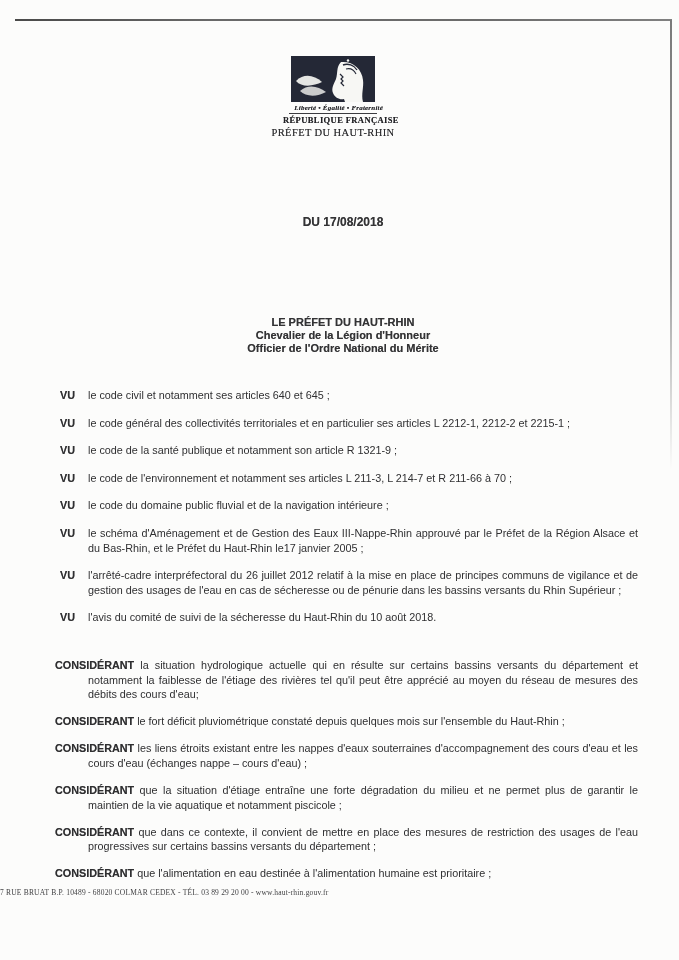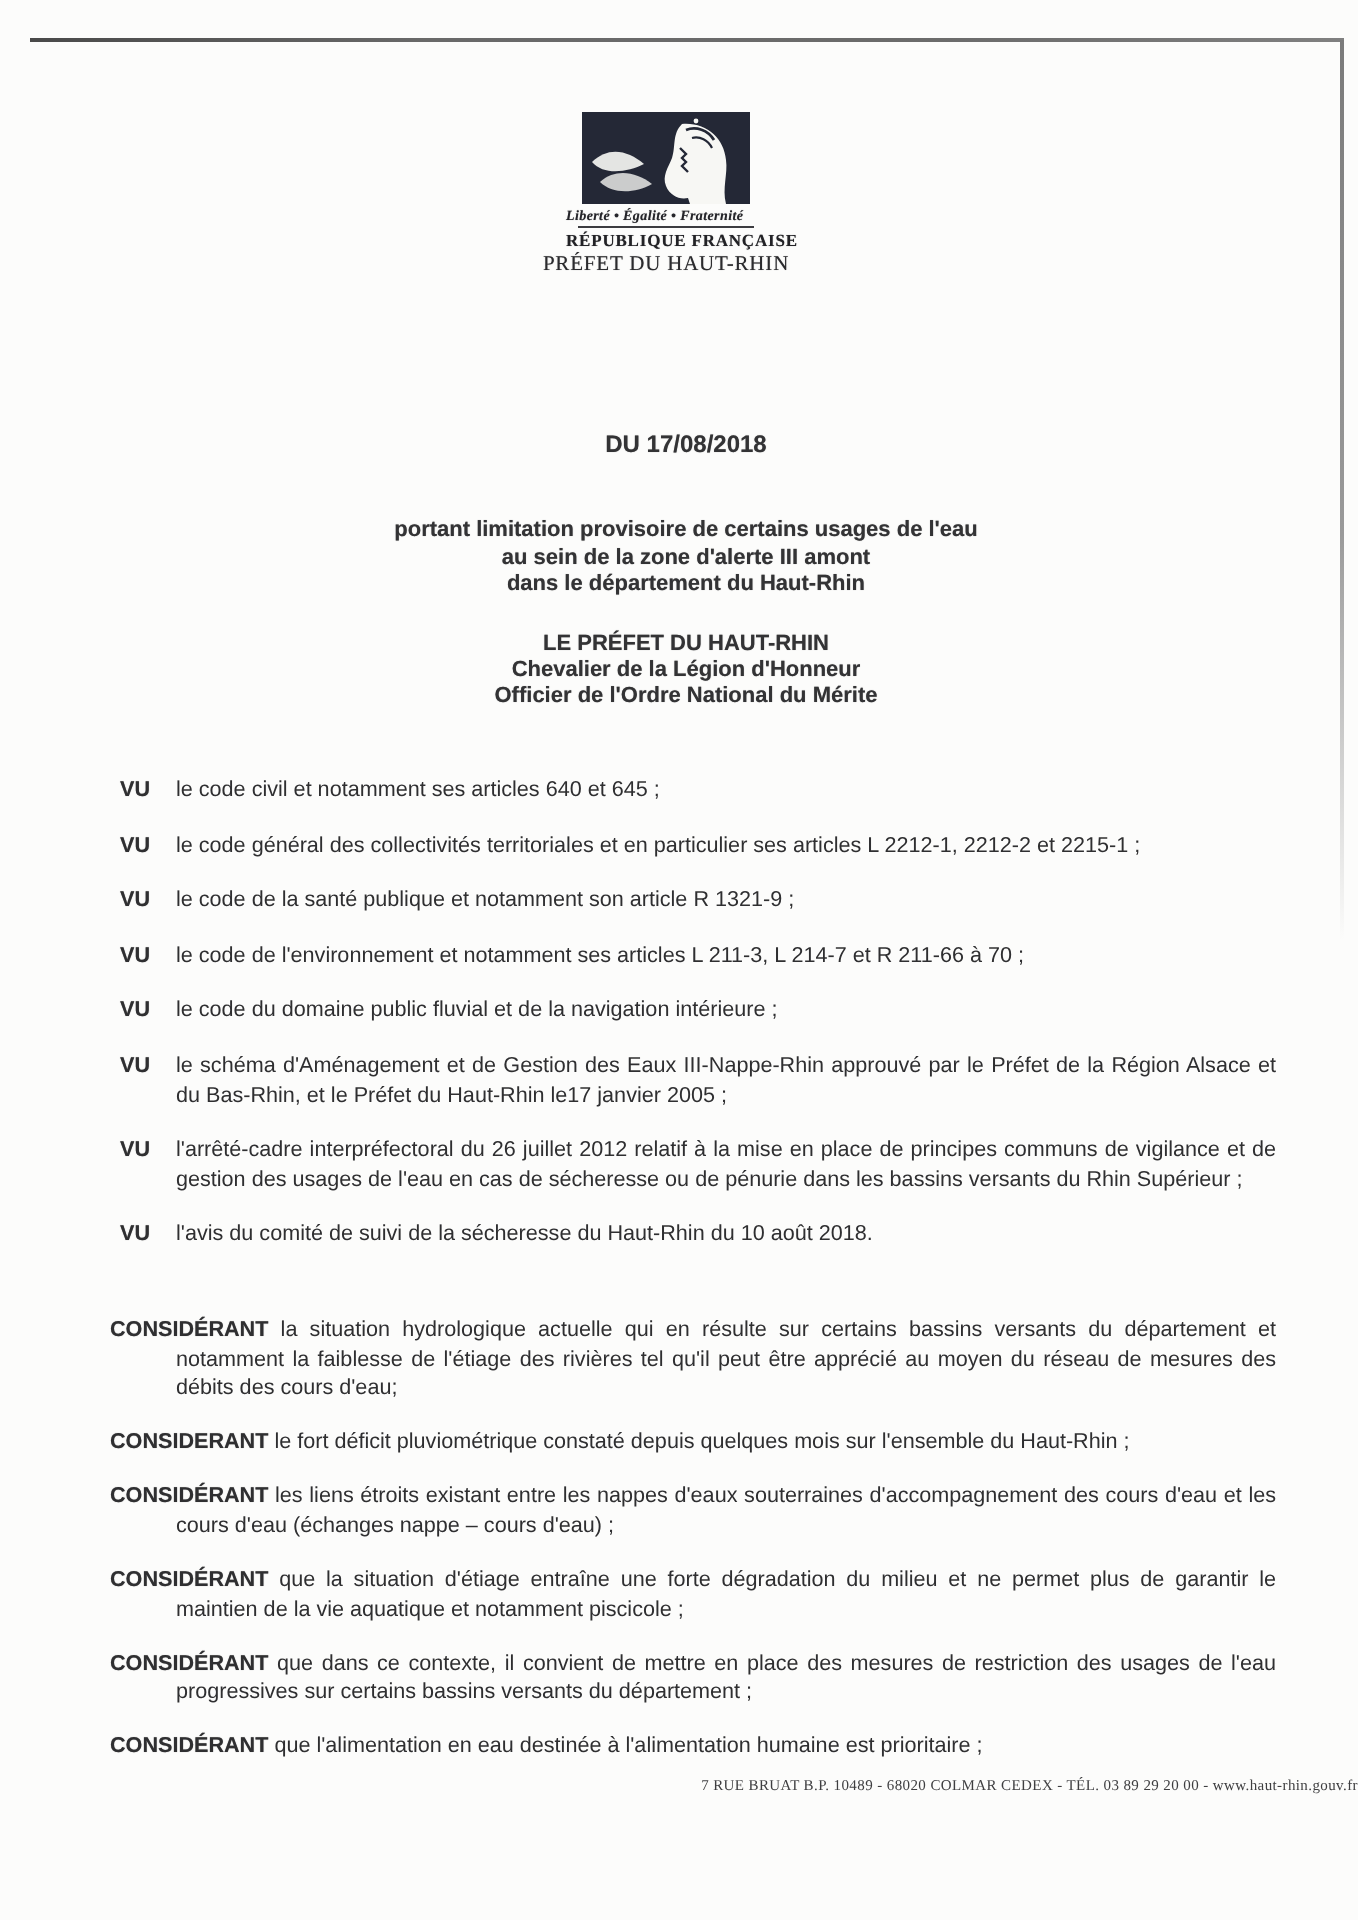--- a/index.html
+++ b/index.html
@@ -16,21 +16,21 @@
   .scan-top-line{
     position:absolute;left:15px;top:19px;width:657px;height:2px;
     background:linear-gradient(to right,#2a2a2a,#4f4f4f 30%,#525252 70%,#6a6a6a);
     opacity:.85;
   }
   .scan-right-line{
     position:absolute;left:670px;top:20px;width:2px;height:450px;
     background:linear-gradient(to bottom,#7a7a7a,#9a9a9a 55%,rgba(160,160,160,0));
   }
   
-  .logo-block{position:absolute;left:283px;top:56px;width:100px;text-align:left;}
+  .logo-block{position:absolute;left:283px;top:56px;width:100px;text-align:right;}
   .logo-art{width:84px;height:46px;display:block;margin:0 auto;}
   .logo-motto{
     font-family:"Liberation Serif", serif;font-style:italic;font-weight:bold;
     font-size:7px;letter-spacing:.2px;margin-top:2px;white-space:nowrap;color:#25252a;
   }
   .logo-divider{width:88px;height:1px;background:#3c3c40;margin:1px auto 1px;}
   .logo-republic{
     font-family:"Liberation Serif", serif;font-weight:bold;
     font-size:8.5px;letter-spacing:.4px;white-space:nowrap;color:#222226;
   }
@@ -52,21 +52,21 @@
   .vu-text{flex:1;text-align:justify;}
   
   .cons-section{position:absolute;left:55px;top:658px;width:583px;}
   .cons{
     margin:0 0 12.5px 0;padding-left:33px;text-indent:-33px;
     font-size:10.8px;line-height:14.6px;text-align:justify;
   }
   .cons-label{font-weight:bold;}
   
   .footer{
-    position:absolute;left:0;top:888px;width:679px;text-align:right;
+    position:absolute;left:0;top:888px;width:679px;text-align:left;
     font-family:"Liberation Serif", serif;font-size:7.5px;letter-spacing:.2px;color:#3e3e40;
   }
   .soft{text-shadow:0 0 .4px rgba(40,40,40,.55);}
 </style>
 </head>
 <body>
 
 <div class="page">
 
   <div class="scan-top-line"></div>
@@ -88,25 +88,20 @@
     <div class="logo-republic soft">RÉPUBLIQUE FRANÇAISE</div>
   </div>
 
   <div class="prefet-header soft">PRÉFET DU HAUT-RHIN</div>
 
 
   <div class="centerband main-title soft">
     <div>DU 17/08/2018</div>
   </div>
 
-  <div class="centerband subject soft">
-    <div>portant limitation provisoire de certains usages de l'eau</div>
-    <div>au sein de la zone d'alerte III amont</div>
-    <div>dans le département du Haut-Rhin</div>
-  </div>
 
   <div class="centerband authority soft">
     <div>LE PRÉFET DU HAUT-RHIN</div>
     <div>Chevalier de la Légion d'Honneur</div>
     <div>Officier de l'Ordre National du Mérite</div>
   </div>
 
   <div class="vu-section">
     <div class="vu-row">
       <span class="vu-label soft">VU</span>

